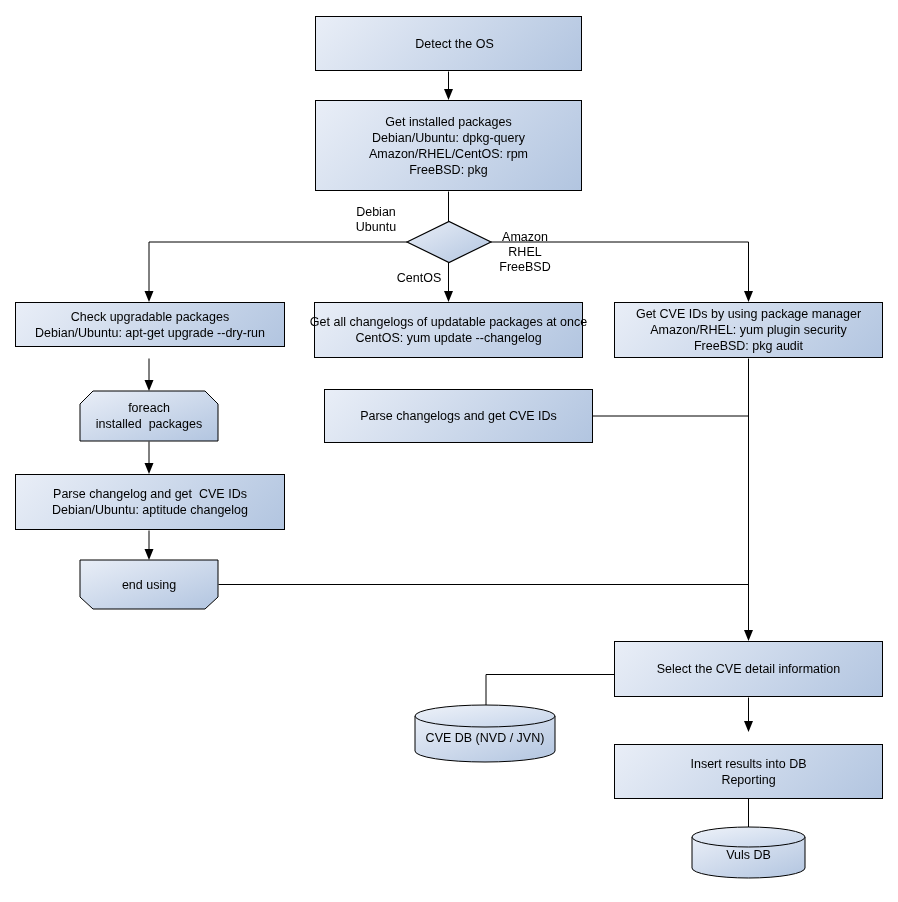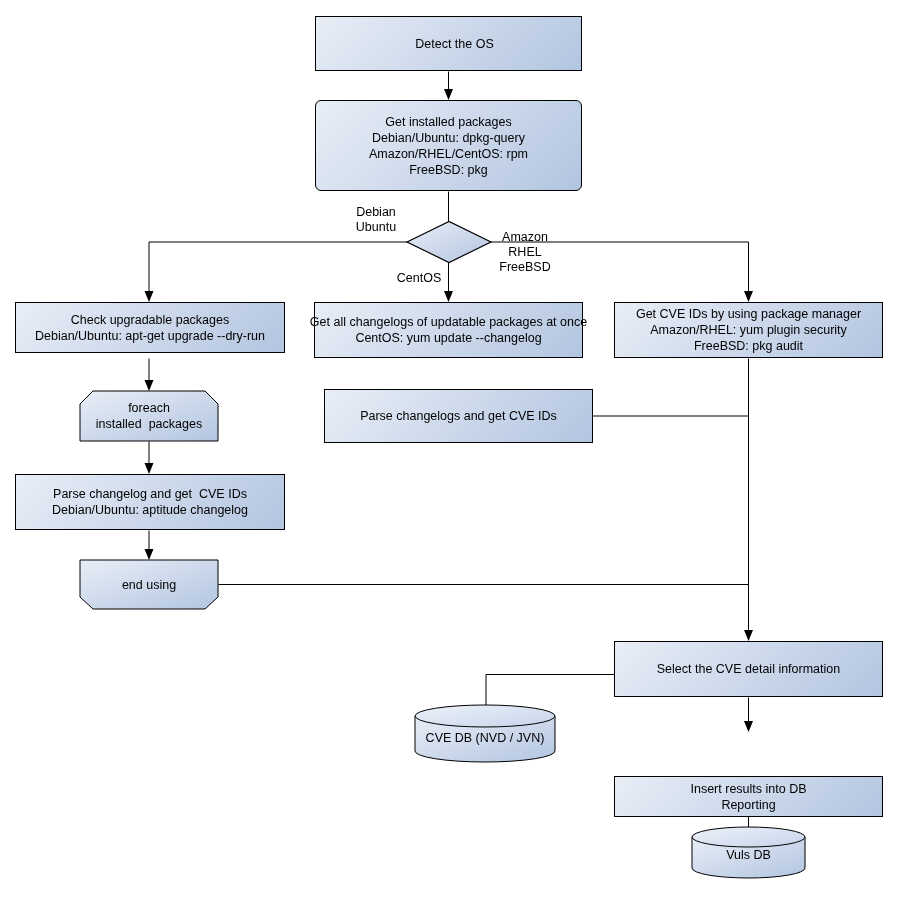--- a/index.html
+++ b/index.html
@@ -88,43 +88,43 @@
     </g>
 
     <g>
       <path d="M692,837 L692,868 A56.5,10 0 0 0 805,868 L805,837 Z" fill="url(#nodeGrad)" stroke="#000000" stroke-width="1"></path>
       <ellipse cx="748.5" cy="837" rx="56.5" ry="10" fill="url(#topGrad)" stroke="#000000" stroke-width="1"></ellipse>
     </g>
   </svg>
 
   <div class="node" style="left:315px; top:16px;  width:267px; height:55px;padding-left:12px;">Detect the OS</div>
 
-  <div class="node" style="left:315px; top:100px; width:267px; height:91px;border-radius:6px;">Get installed packages
+  <div class="node" style="left:315px; top:100px; width:267px; height:91px;">Get installed packages
 Debian/Ubuntu: dpkg-query
 Amazon/RHEL/CentOS: rpm
 FreeBSD: pkg</div>
 
-  <div class="node" style="left:15px;  top:302px; width:270px; height:51px;">Check upgradable packages
+  <div class="node" style="left:15px;  top:302px; width:270px; height:45px;">Check upgradable packages
 Debian/Ubuntu: apt-get upgrade --dry-run</div>
 
   <div class="node" style="left:15px;  top:474px; width:270px; height:56px;">Parse changelog and get  CVE IDs
 Debian/Ubuntu: aptitude changelog</div>
 
   <div class="node" style="left:314px; top:302px; width:269px; height:56px;">Get all changelogs of updatable packages at once
 CentOS: yum update --changelog</div>
 
   <div class="node" style="left:324px; top:389px; width:269px; height:54px;">Parse changelogs and get CVE IDs</div>
 
   <div class="node" style="left:614px; top:302px; width:269px; height:56px;">Get CVE IDs by using package manager
 Amazon/RHEL: yum plugin security
 FreeBSD: pkg audit</div>
 
   <div class="node" style="left:614px; top:641px; width:269px; height:56px;">Select the CVE detail information</div>
 
-  <div class="node" style="left:614px; top:776px; width:269px; height:41px;text-align:center;">Insert results into DB
+  <div class="node" style="left:614px; top:744px; width:269px; height:55px;text-align:center;">Insert results into DB
 Reporting</div>
 
   <div class="overlay" style="left:80px;  top:391px; width:138px; height:50px;">foreach
 installed  packages</div>
 
   <div class="overlay" style="left:80px;  top:560px; width:138px; height:49px;">end using</div>
 
   <div class="overlay" style="left:415px; top:705px; width:140px; height:57px; padding-top:8px;">CVE DB (NVD / JVN)</div>
 
   <div class="overlay" style="left:692px; top:827px; width:113px; height:51px; padding-top:4px;">Vuls DB</div>

